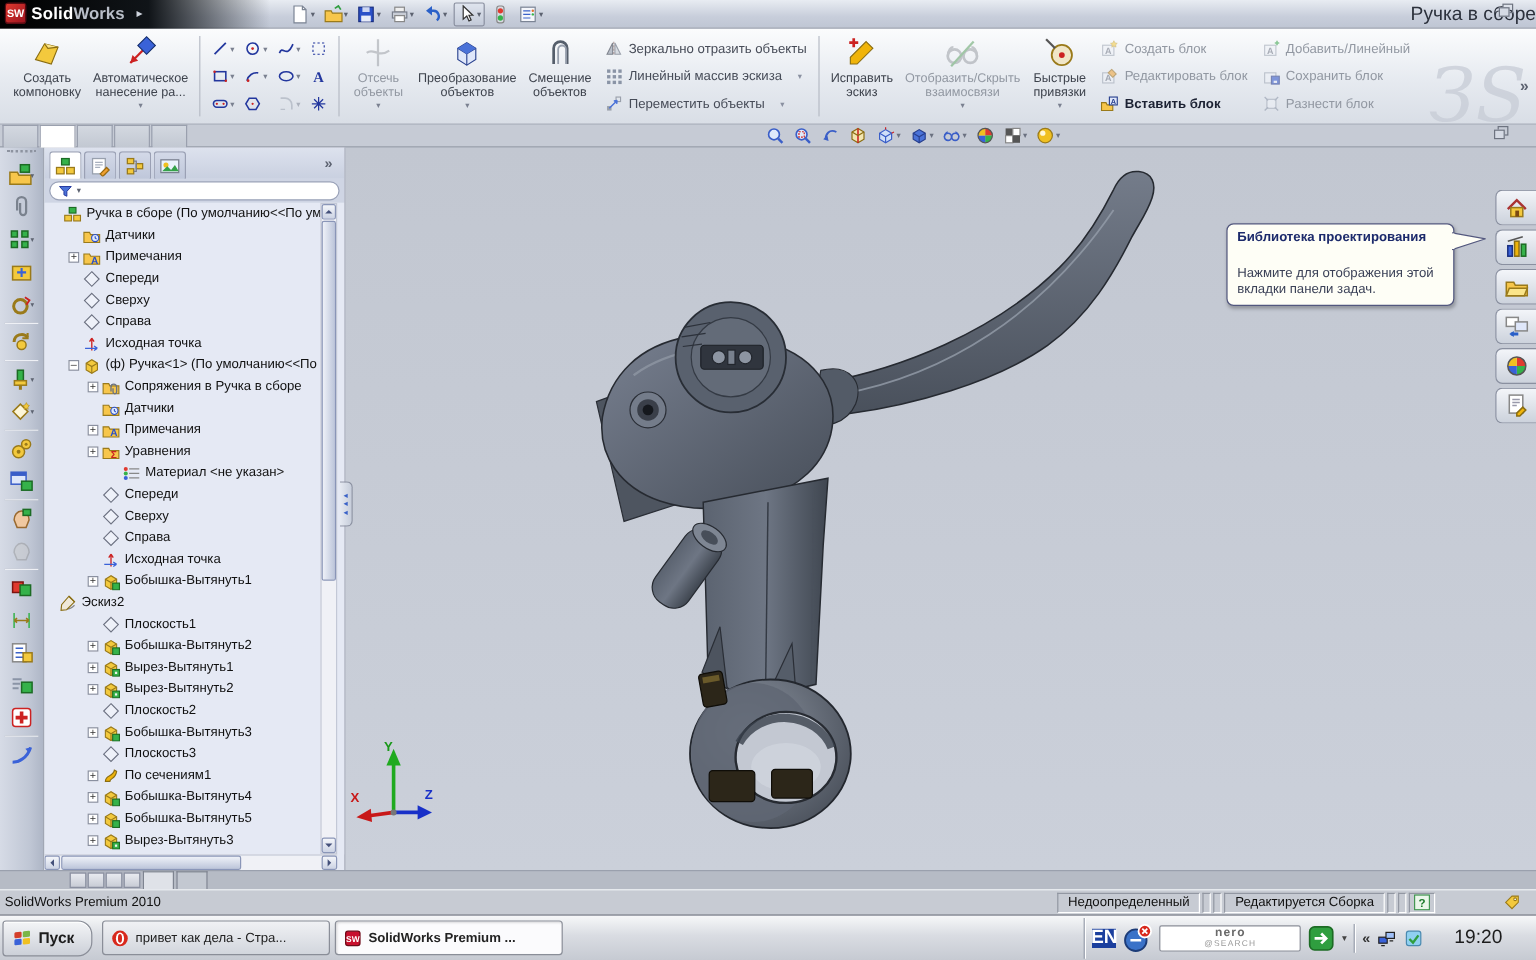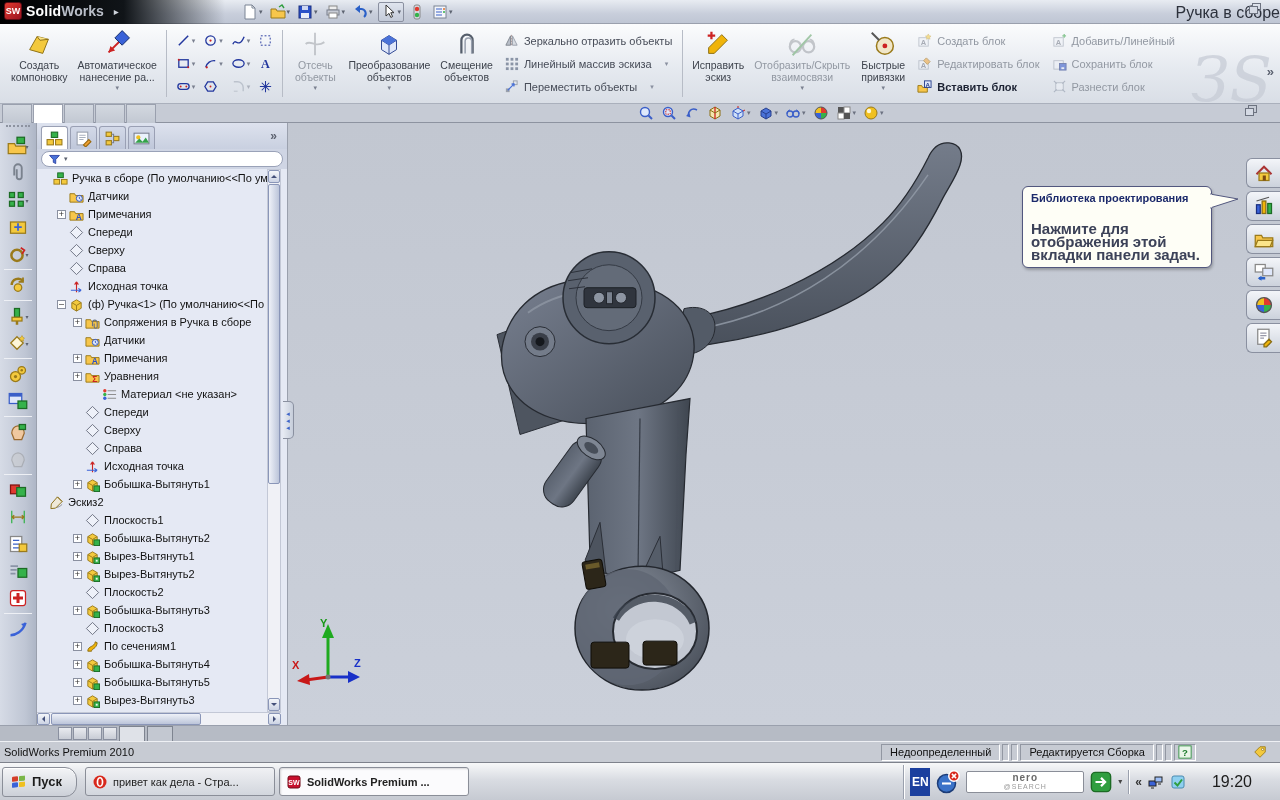--- a/index.html
+++ b/index.html
@@ -134,21 +134,21 @@
   #modelsvg { position:absolute; left:0; top:0; }
   
   #taskpane { position:absolute; right:0; top:35px; display:flex; flex-direction:column; gap:3px; }
   .tpbtn { width:34px; height:30px; background:linear-gradient(#f3f5f9,#ccd2dc); border:1px solid #8a90a0; border-right:none;
     border-radius:6px 0 0 6px; display:flex; align-items:center; justify-content:center; }
   .tpbtn .i16 { width:20px; height:20px; }
   
   #tooltip { position:absolute; left:734px; top:63px; width:190px; background:#fefef6;
     border:1px solid #52577e; border-radius:6px; padding:5px 8px 6px 8px; box-shadow:1px 2px 3px rgba(0,0,0,.25); z-index:6; }
   .tt-title { font-weight:bold; color:#1c2a6b; font-size:11px; margin-bottom:18px; }
-  .tt-body { color:#3c4258; font-size:15px; line-height:13px;font-weight:bold; }
+  .tt-body { color:#3c4258; font-size:11px; line-height:13px; }
   #tt-pointer { position:absolute; left:922px; top:68px; z-index:7; }
   
   #triad { position:absolute; left:6px; bottom:40px; width:72px; height:66px; }
   .triad-label { position:absolute; font-weight:bold; font-size:11px; }
   #tl-y { left:26px; top:-2px; color:#189818; }
   #tl-x { left:-2px; top:40px; color:#c81818; }
   #tl-z { left:60px; top:38px; color:#1830c8; }
 
   
   #bottomtabs { position:absolute; left:0; top:725px; width:1280px; height:16px; background:#b6bbc5; border-top:1px solid #9aa0ad; display:flex; align-items:stretch; }
@@ -179,21 +179,21 @@
     background:linear-gradient(180deg,#f4f5f7,#ccd0d8); border:1px solid #8a8e98; border-radius:3px 12px 12px 3px;
     font-weight:bold; font-size:13px; color:#1c1c1c; box-shadow:inset 0 1px 0 #fff; }
   #tasks { display:flex; gap:4px; margin-left:8px; }
   .taskbtn { width:190px; height:29px; display:flex; align-items:center; gap:5px; padding:0 6px;
     background:linear-gradient(180deg,#f0f1f4,#d2d6dd); border:1px solid #8a8e98; border-radius:3px; }
   .taskbtn.active { background:#fbfbfd; box-shadow:inset 1px 1px 2px rgba(0,0,0,.15); }
   .taskbtn .tlab { white-space:nowrap; overflow:hidden; font-size:11px; }
   .taskbtn.active .tlab { font-weight:bold; }
   #tray { position:absolute; right:2px; display:flex; align-items:center; gap:6px; height:34px; padding:0 6px;
     border-left:1px solid #9aa0ad; box-shadow:inset 1px 0 0 #fff; }
-  .en-badge { width:20px; height:28px; background:#1b3f9e; color:#fff; font-size:12px; font-weight:bold;
+  .en-badge { width:20px; height:16px; background:#1b3f9e; color:#fff; font-size:16px; font-weight:bold;
     display:flex; align-items:center; justify-content:center;text-align:center; }
   .i22 { width:24px; height:24px; display:inline-block; }
   .i16 { width:16px; height:16px; display:inline-block; }
   .nero { width:118px; height:22px; background:#fff; border:1px solid #8a8e98; border-radius:2px;
     display:flex; flex-direction:column; align-items:center; justify-content:center; line-height:9px; }
   .nero1 { font-weight:bold; color:#6a6a6a; font-size:10px; letter-spacing:1px; }
   .nero2 { color:#9a9a9a; font-size:7px; letter-spacing:1px; }
   .gobtn { width:22px; height:22px; }
   .tray-dd { font-size:8px; color:#444; }
   .trayline { width:1px; height:24px; background:#9aa0ad; box-shadow:1px 0 0 #fff; }

